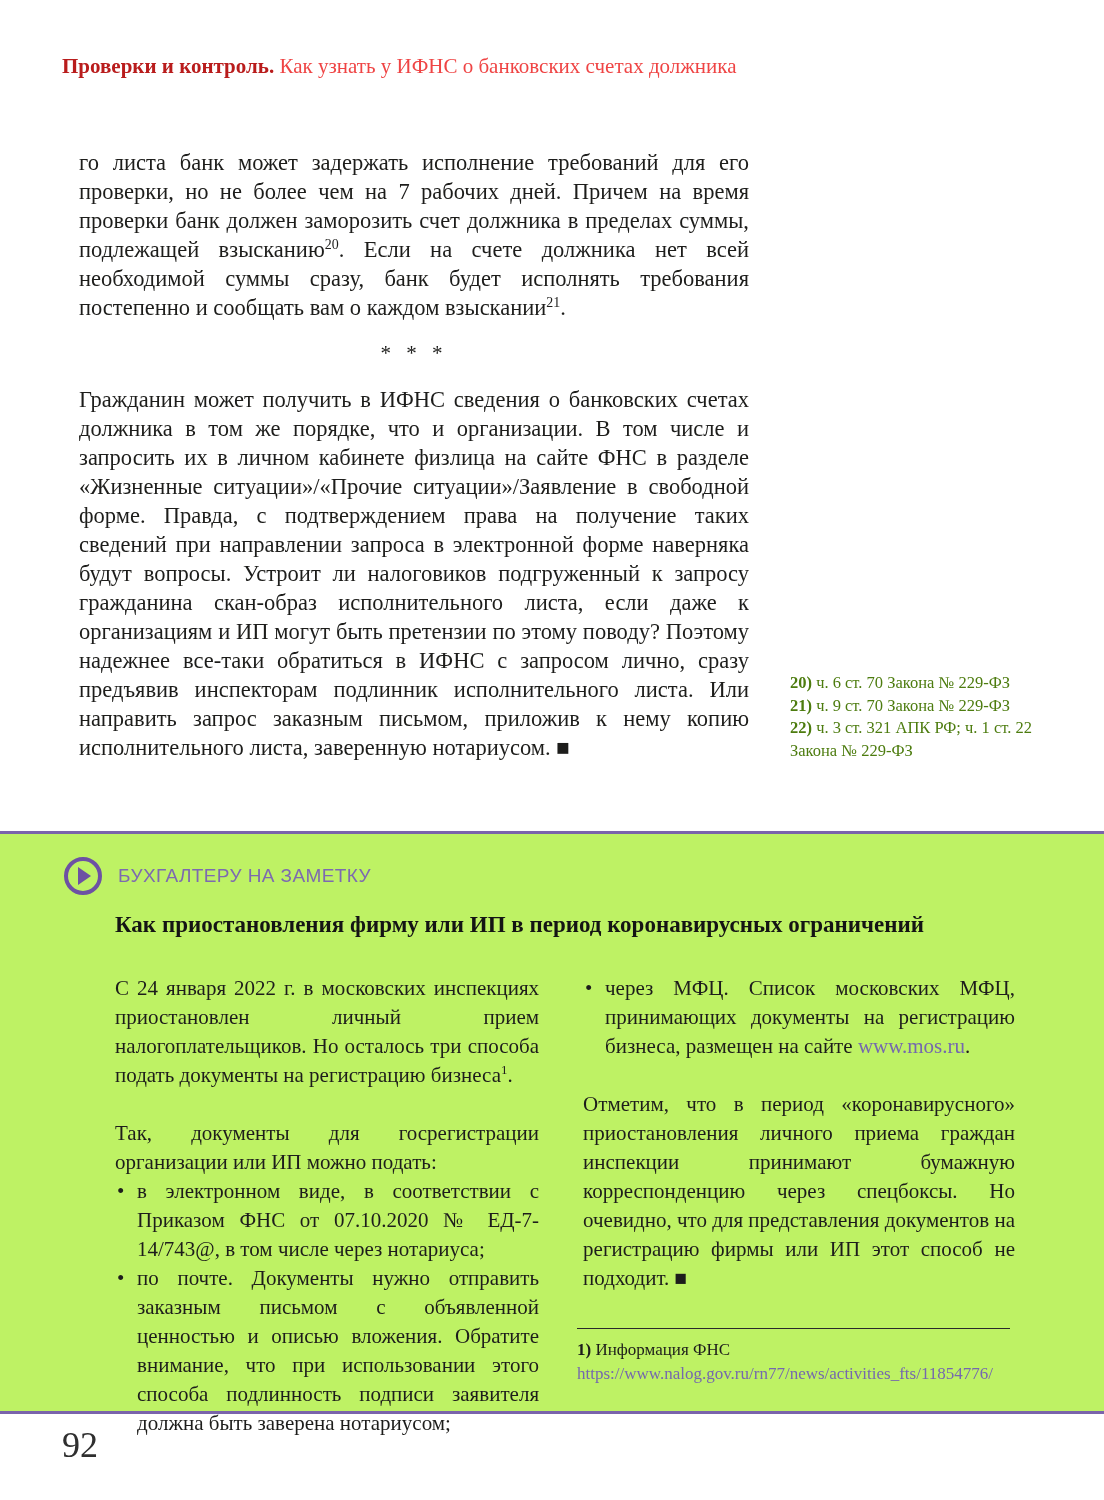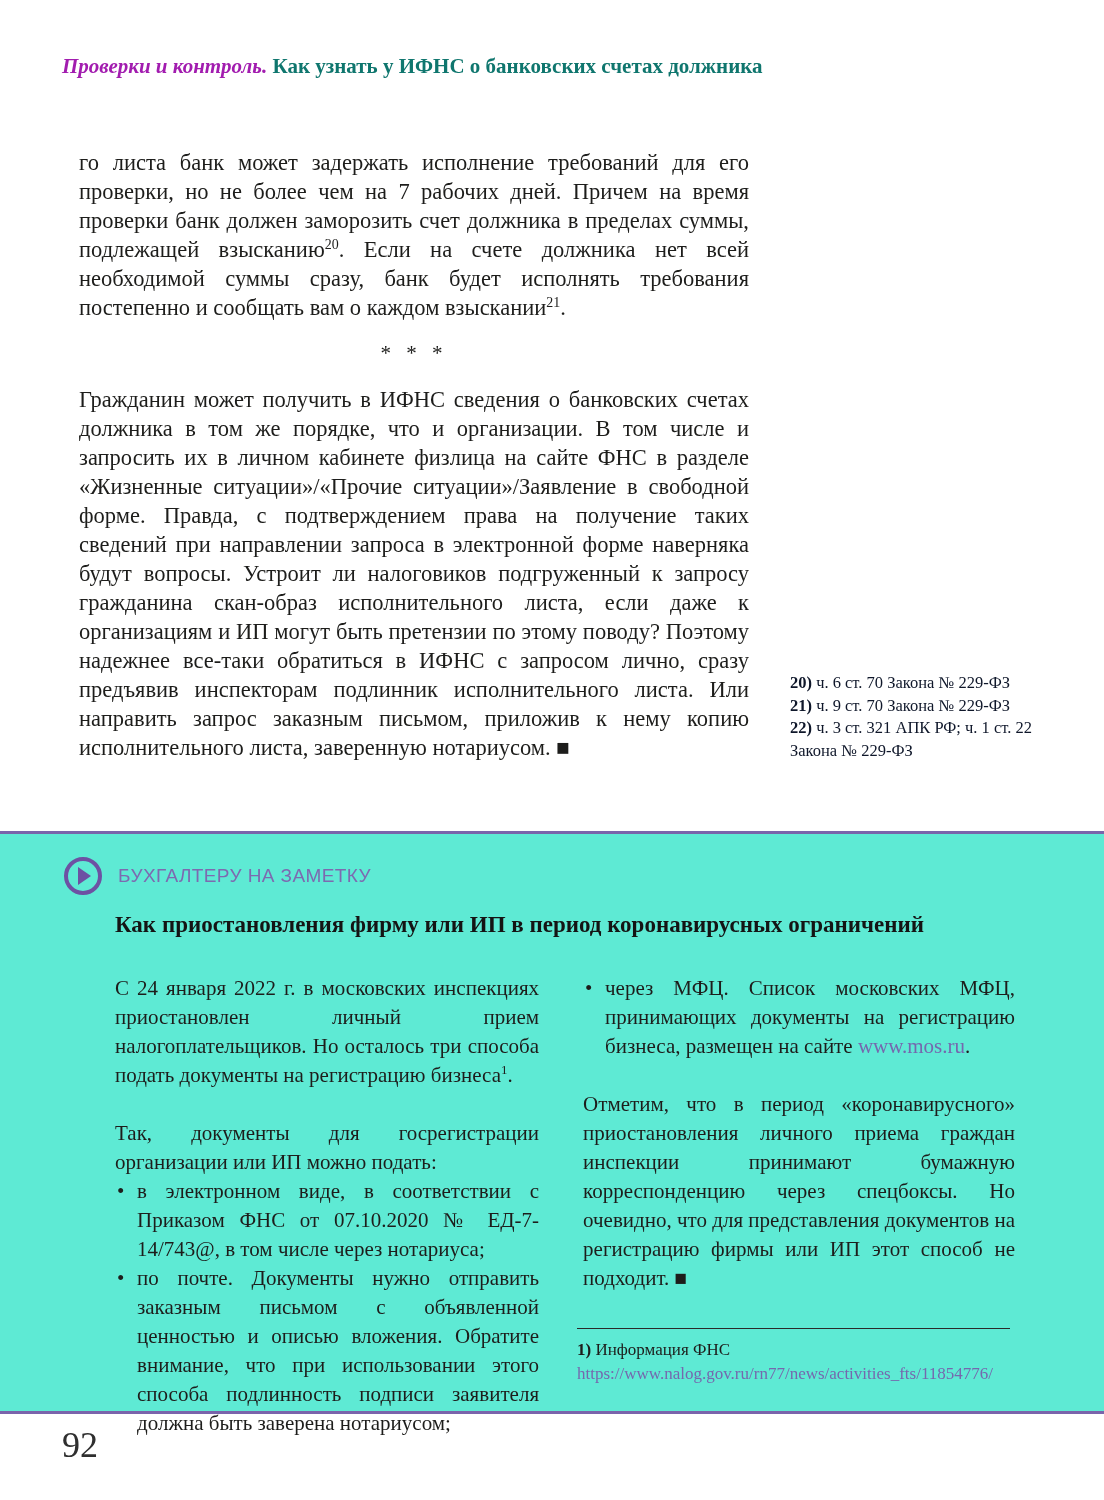--- a/index.html
+++ b/index.html
@@ -6,48 +6,48 @@
   .page{
     position:relative;width:1104px;height:1500px;margin:0 auto;
     background:#ffffff;overflow:hidden;
     font-family:"Liberation Serif", serif;color:#1d1d1b;
   }
   
   .runhead{
     position:absolute;left:62px;top:52px;width:980px;
     font-size:21px;line-height:28px;
   }
-  .runhead .rubric{font-weight:bold;color:#a21caf;font-style:italic;}
-  .runhead .headtitle{color:#0f766e;font-weight:bold;}
+  .runhead .rubric{font-weight:bold;color:#b91c1c;}
+  .runhead .headtitle{color:#ef4444;}
   
   .article{
     position:absolute;left:62px;top:131px;width:704px;height:660px;
     font-size:22.5px;line-height:29px;text-align:justify;overflow:hidden;
   }
   .article p{margin:17px;}
   .article .indent{text-indent:28px;}
   .article sup, .note sup{font-size:0.62em;line-height:0;vertical-align:super;}
   .stars{
     text-align:center;font-size:21px;letter-spacing:5px;
     margin:7px 0 7px 0;line-height:29px;
   }
   
   .footnotes{
     position:absolute;left:790px;top:672px;width:250px;
-    font-size:16.5px;line-height:22.5px;color:#0f172a;text-align:left;
+    font-size:16.5px;line-height:22.5px;color:#4d7c0f;text-align:left;
   }
   .footnotes .fn b{font-weight:bold;}
   
   .divider{position:absolute;left:0;width:1104px;height:3px;background:#7a64ab;}
   .top-divider{top:831px;}
   .bottom-divider{top:1411px;}
   
   .note{
     position:absolute;left:0;top:834px;width:1104px;height:577px;
-    background:#5eead4;
+    background:#bef264;
   }
   .play{
     position:absolute;left:64px;top:23px;width:30px;height:30px;
     border:4px solid #6d51a3;border-radius:50%;
   }
   .play .tri{
     position:absolute;left:10px;top:6px;width:0;height:0;
     border-left:13px solid #6d51a3;
     border-top:9px solid transparent;border-bottom:9px solid transparent;
   }

